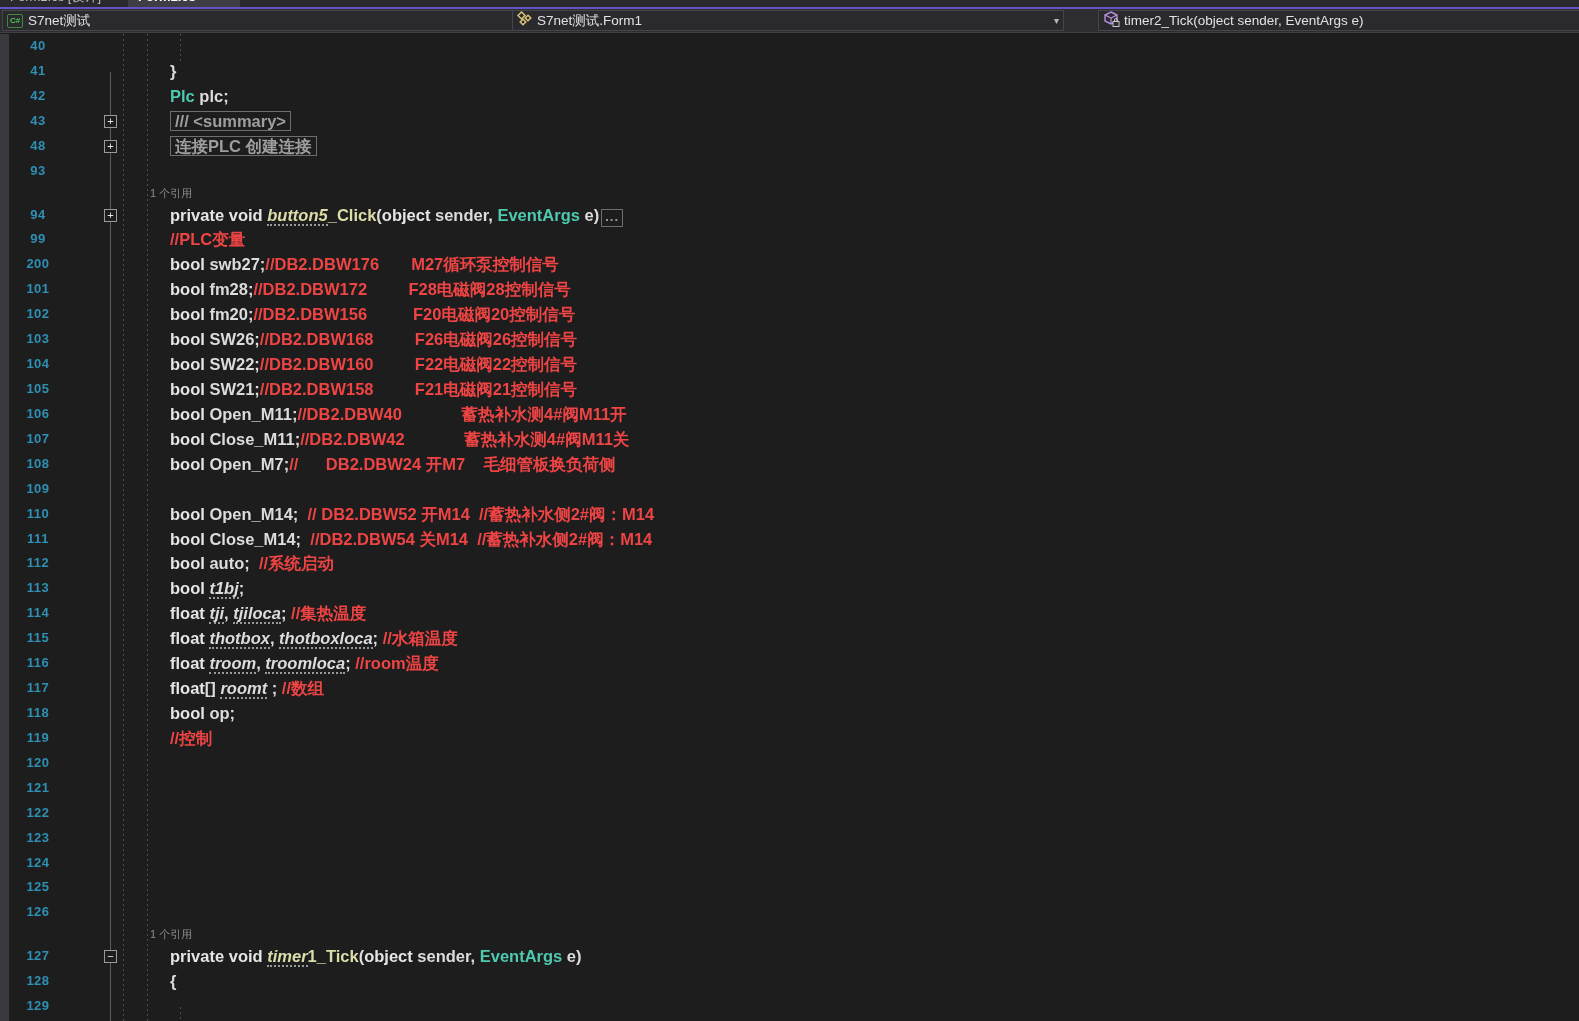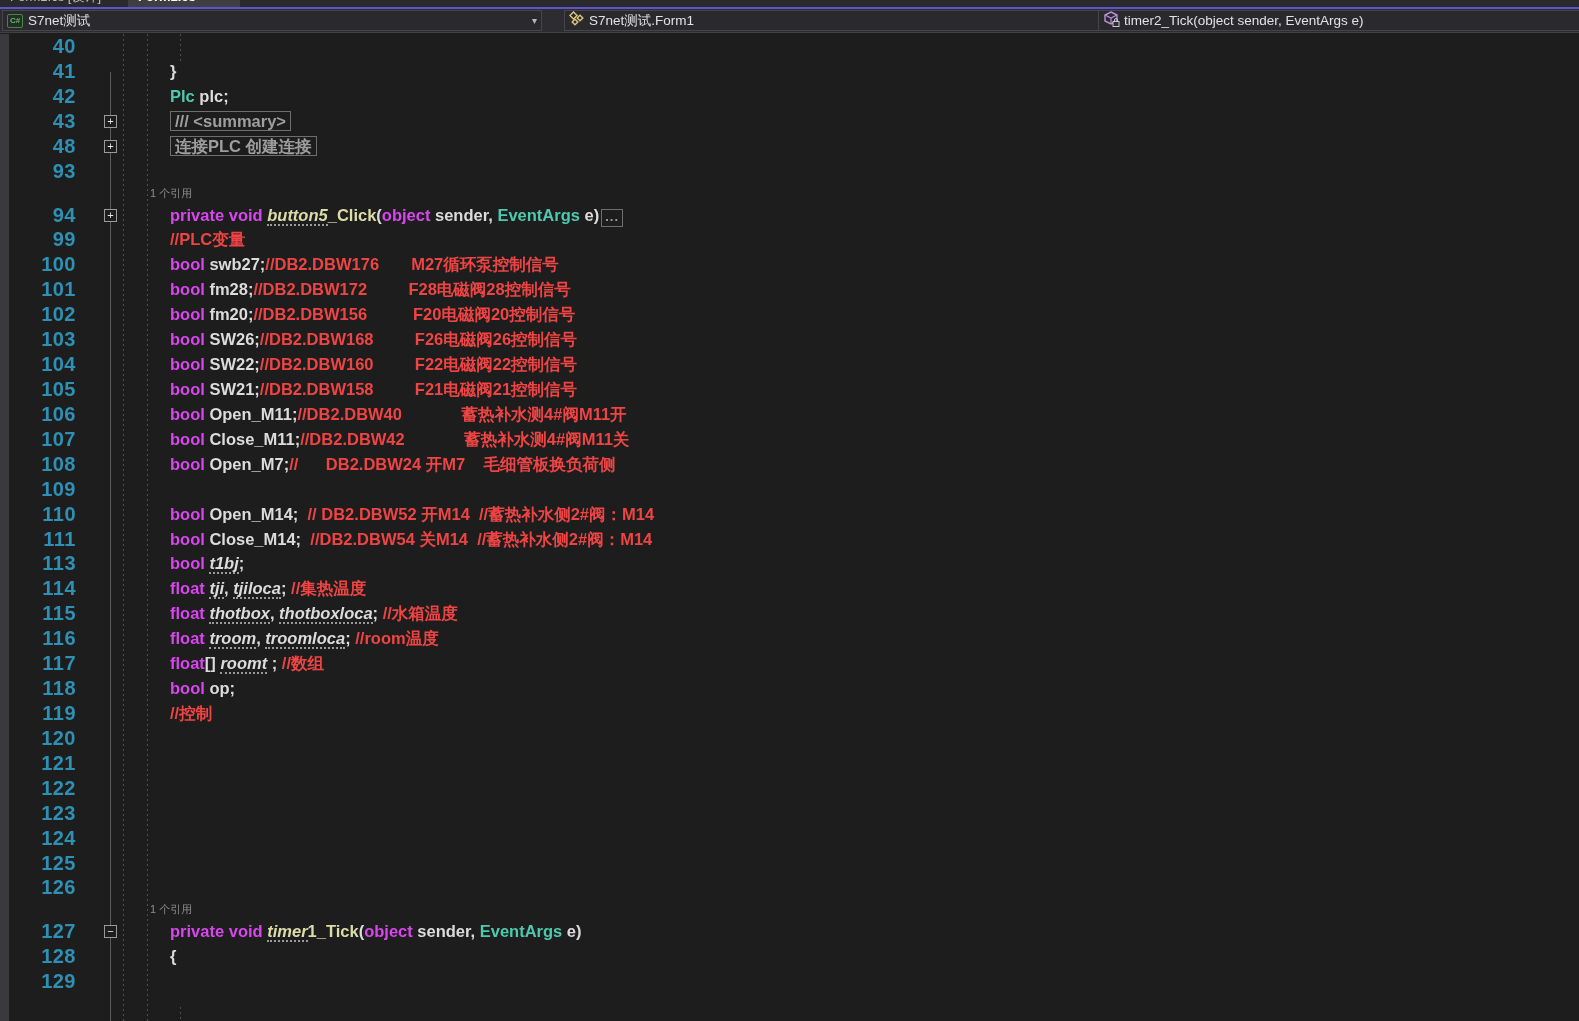--- a/index.html
+++ b/index.html
@@ -18,21 +18,21 @@
   .tab .tab-glyph { display:inline-block; margin-left:8px; color:#c8c8c8; font-weight:normal; }
 
   
   .navbar { position:absolute; left:0; top:9px; width:1579px; height:24px;
     background:#2d2d31; border-bottom:1px solid #3f3f44; }
   .combo { position:absolute; top:1px; height:21px; background:#2a2a2e;
     border:1px solid #45454a; display:flex; align-items:center; padding:0 4px;
     color:#e2e2e2; font-size:13.5px; white-space:nowrap; }
   .combo .caret { margin-left:auto; color:#b8b8b8; font-size:10px; padding-left:6px; }
   .combo-project { left:2px;   width:540px; }
-  .combo-class   { left:564px; width:552px; }
+  .combo-class   { left:512px; width:552px; }
   .combo-method  { left:1098px;width:545px; }
   .csharp-icon { display:inline-flex; align-items:center; justify-content:center;
     width:16px; height:14px; border:1px solid #3f8a3f; border-radius:2px;
     color:#4ec94e; font-size:8px; font-weight:bold; margin-right:5px; }
   .navbar svg { margin-right:4px; flex:0 0 auto; }
 
   
   .editor { position:absolute; left:0; top:34px; width:1579px; height:987px;
     background:#1d1d1d; overflow:hidden; }
   .left-strip { position:absolute; left:0; top:0; width:9px; height:100%;
@@ -43,31 +43,31 @@
   .vguide.g1 { left:123px; top:0; height:100%; }
   .vguide.g2 { left:147px; top:0; height:100%; }
   .vguide.g3a { left:180px; top:0; height:28px; }
   .vguide.g3b { left:180px; top:973px; height:14px; }
   .outline-line { position:absolute; left:110px; top:38px; bottom:0; width:1px;
     background:#5c5c5c; }
 
   .row { position:relative; height:24.93px; }
   .row.cl-row { height:19px; }
   .lnum { position:absolute; left:0; top:0; width:76px; height:100%;
-    text-align:right; color:#2d90b4; font-size:20px; font-weight:bold;
+    text-align:center; color:#2d90b4; font-size:13px; font-weight:bold;
     line-height:24.93px; letter-spacing:0.5px; }
   .foldbox { position:absolute; left:104px; top:6px; width:13px; height:13px;
     background:#1d1d1d; border:1px solid #9a9a9a; color:#e8e8e8; font-size:11px;
     line-height:11px; text-align:center; z-index:2; cursor:pointer; }
   .codeline { position:absolute; left:170px; top:0; height:100%; white-space:pre;
     font-size:16.5px; font-weight:bold; line-height:24.93px; }
   .cltext { position:absolute; left:150px; top:0; font-size:11px; color:#8c8c8c;
     line-height:19px; font-weight:normal; }
 
-  .seg.kw  { color:#d946ef; }
+  .seg.kw  { color:#e5e5e5; }
   .seg.id  { color:#dcdcdc; }
   .seg.ty  { color:#4ec9b0; }
   .seg.mth { color:#dcdcaa; }
   .seg.cmt { color:#ef4444; }
   .seg.du  { border-bottom:2px dotted #9a9a9a;font-style:italic; }
   .seg.box { color:#9e9e9e; border:1px solid #6e6e6e; padding:0 4px; }
   .seg.ell { display:inline-block; color:#9e9e9e; border:1px solid #6e6e6e;
     font-size:13px; line-height:13px; padding:0 3px 3px 3px; margin-left:2px;
     letter-spacing:1px; vertical-align:baseline; }
 </style>
@@ -151,21 +151,21 @@
         <div class="row">
           <span class="lnum">94</span>
           <span class="foldbox">+</span>
           <span class="codeline"><span class="seg kw">private</span><span class="seg id"> </span><span class="seg kw">void</span><span class="seg id"> </span><span class="seg mth du">button5</span><span class="seg mth">_Click</span><span class="seg id">(</span><span class="seg kw">object</span><span class="seg id"> sender, </span><span class="seg ty">EventArgs</span><span class="seg id"> e)</span><span class="seg ell">...</span></span>
         </div>
         <div class="row">
           <span class="lnum">99</span>
           <span class="codeline"><span class="seg cmt">//PLC变量</span></span>
         </div>
         <div class="row">
-          <span class="lnum">100</span>
+          <span class="lnum">200</span>
           <span class="codeline"><span class="seg kw">bool</span><span class="seg id"> swb27;</span><span class="seg cmt">//DB2.DBW176       M27循环泵控制信号</span></span>
         </div>
         <div class="row">
           <span class="lnum">101</span>
           <span class="codeline"><span class="seg kw">bool</span><span class="seg id"> fm28;</span><span class="seg cmt">//DB2.DBW172         F28电磁阀28控制信号</span></span>
         </div>
         <div class="row">
           <span class="lnum">102</span>
           <span class="codeline"><span class="seg kw">bool</span><span class="seg id"> fm20;</span><span class="seg cmt">//DB2.DBW156          F20电磁阀20控制信号</span></span>
         </div>
@@ -196,20 +196,24 @@
         <div class="row">
           <span class="lnum">109</span>
         </div>
         <div class="row">
           <span class="lnum">110</span>
           <span class="codeline"><span class="seg kw">bool</span><span class="seg id"> Open_M14;  </span><span class="seg cmt">// DB2.DBW52 开M14  //蓄热补水侧2#阀：M14</span></span>
         </div>
         <div class="row">
           <span class="lnum">111</span>
           <span class="codeline"><span class="seg kw">bool</span><span class="seg id"> Close_M14;  </span><span class="seg cmt">//DB2.DBW54 关M14  //蓄热补水侧2#阀：M14</span></span>
+        </div>
+        <div class="row">
+          <span class="lnum">112</span>
+          <span class="codeline"><span class="seg kw">bool</span><span class="seg id"> auto;  </span><span class="seg cmt">//系统启动</span></span>
         </div>
         <div class="row">
           <span class="lnum">113</span>
           <span class="codeline"><span class="seg kw">bool</span><span class="seg id"> </span><span class="seg id du">t1bj</span><span class="seg id">;</span></span>
         </div>
         <div class="row">
           <span class="lnum">114</span>
           <span class="codeline"><span class="seg kw">float</span><span class="seg id"> </span><span class="seg id du">tji</span><span class="seg id">, </span><span class="seg id du">tjiloca</span><span class="seg id">; </span><span class="seg cmt">//集热温度</span></span>
         </div>
         <div class="row">

